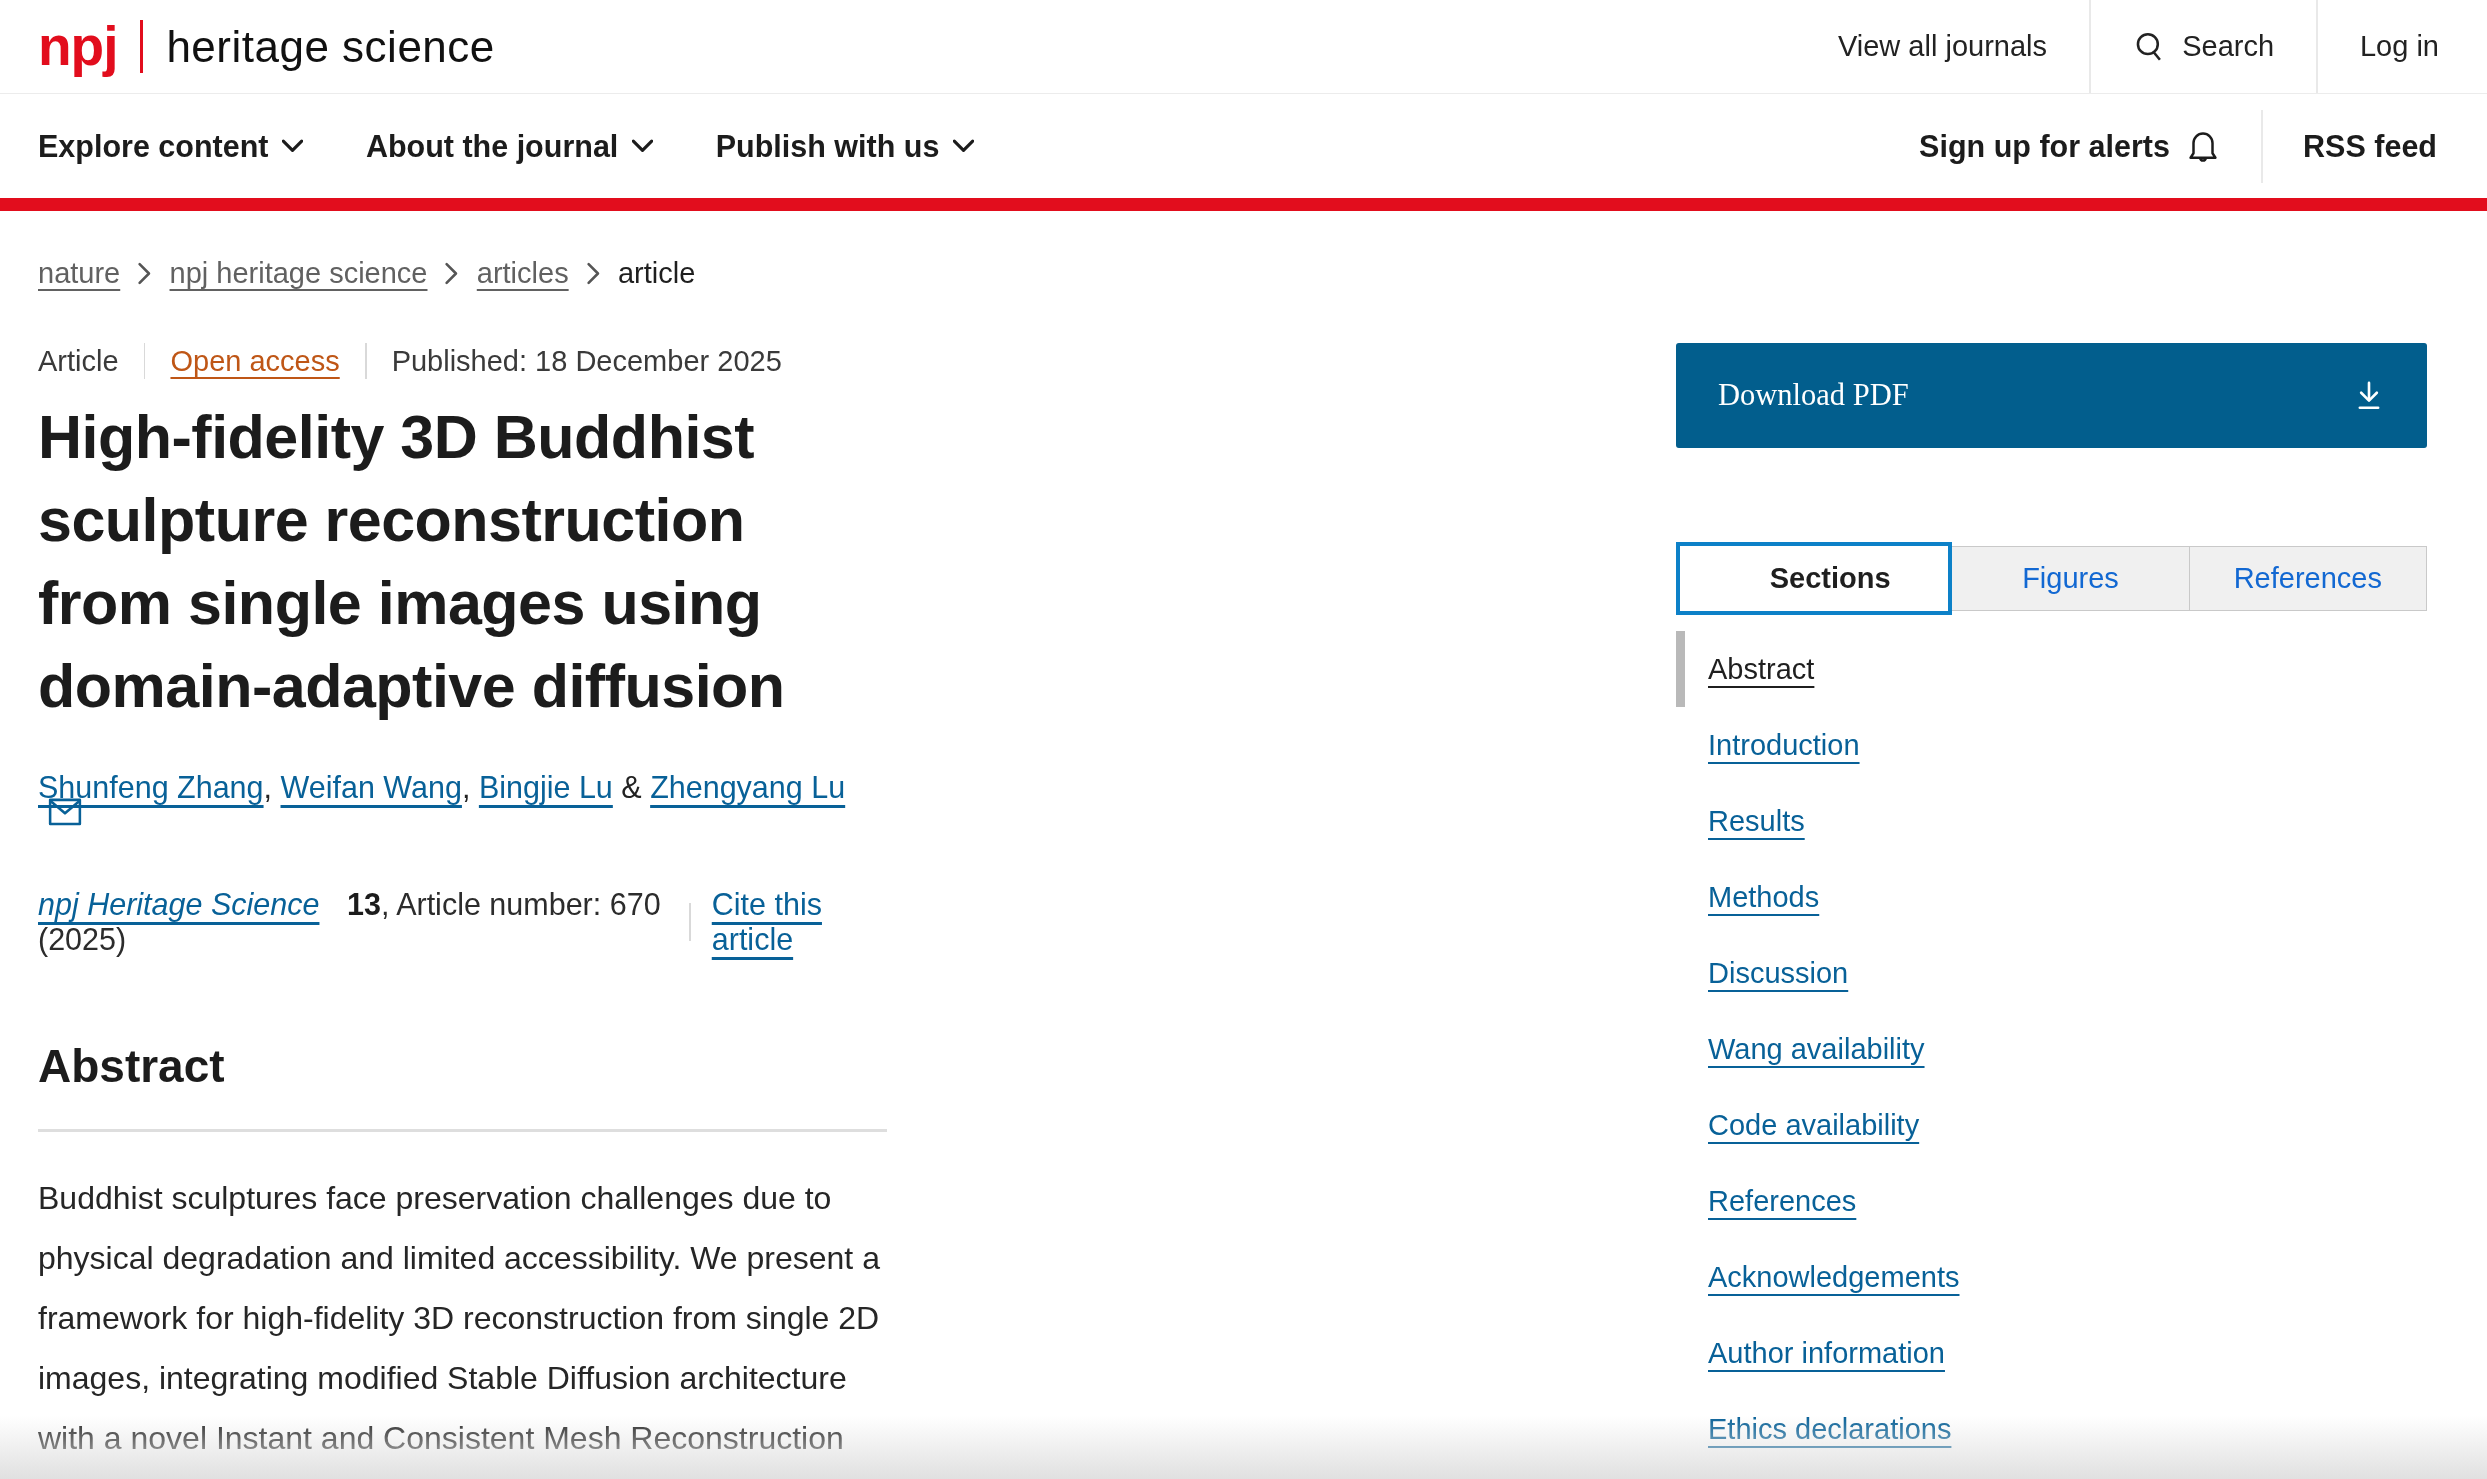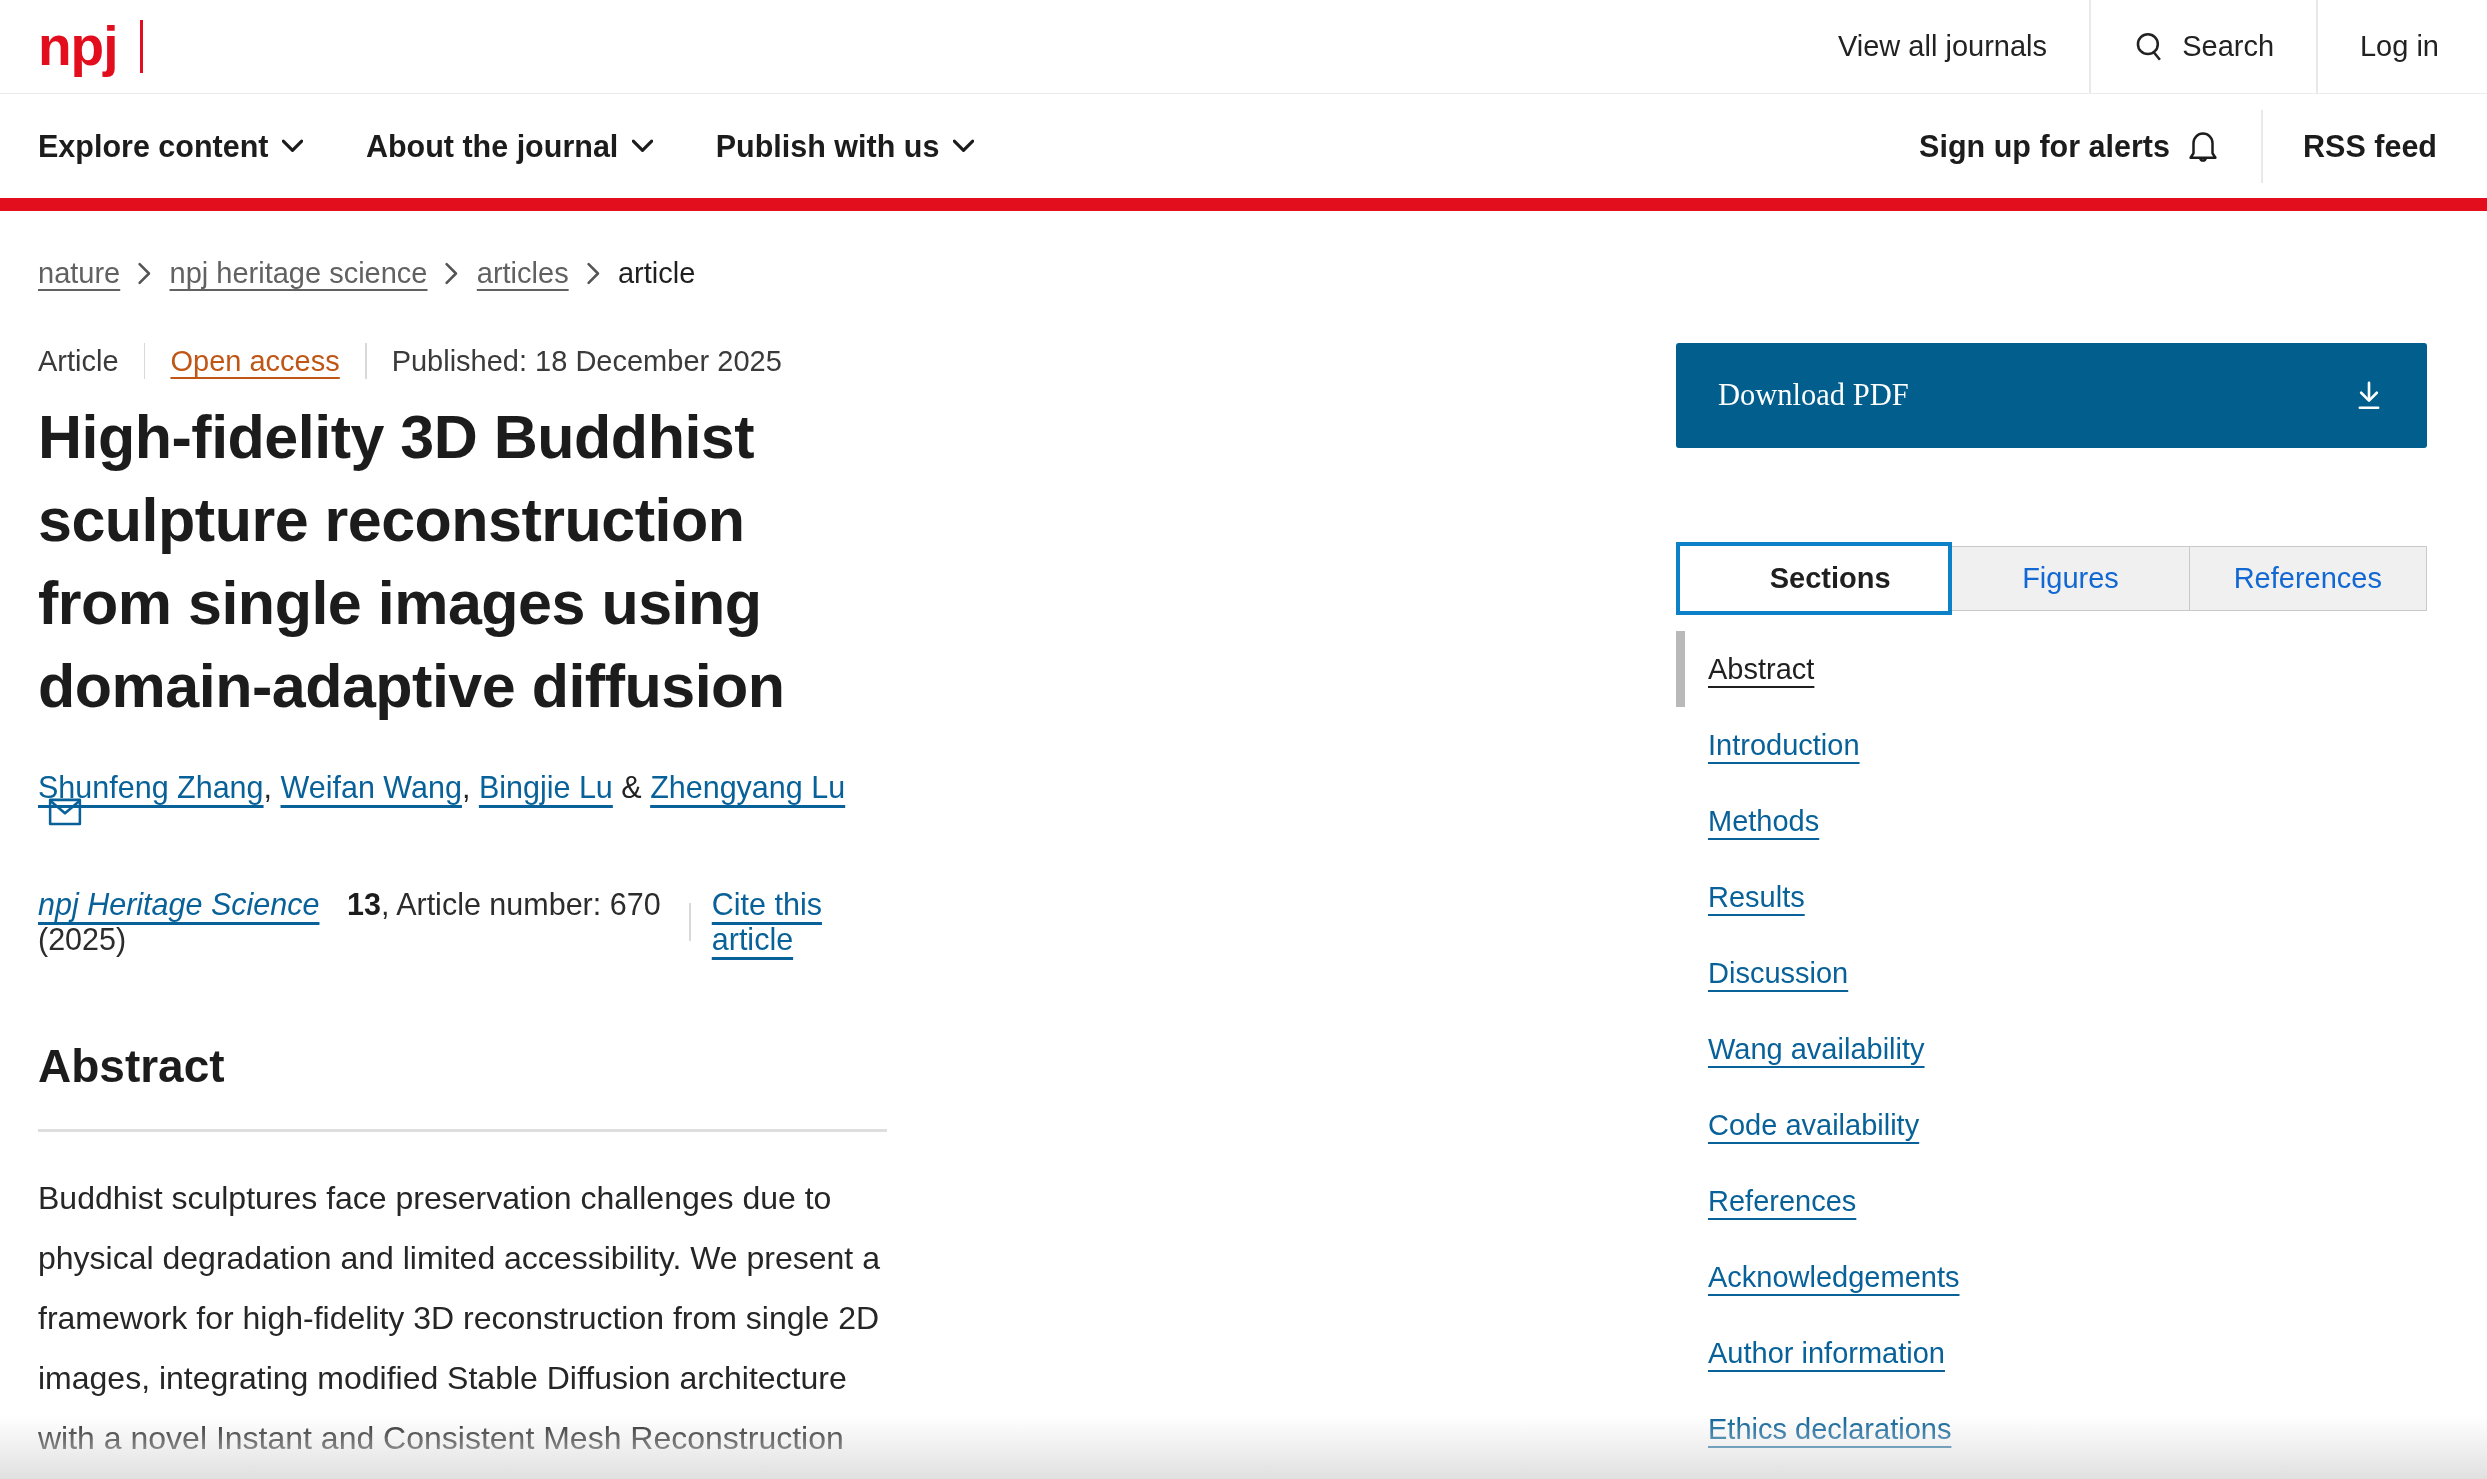--- a/index.html
+++ b/index.html
@@ -103,20 +103,21 @@
   svg{display:block;}
 </style>
 </head>
 <body>
 
 <header>
   <div class="hrow1">
     <div class="logo">
       <span class="logo-npj">npj</span>
       <span class="logo-sep"></span>
+      <span class="logo-title">heritage science</span>
     </div>
     <div class="hrow1-right">
       <a class="hlink">View all journals</a>
       <span class="vdiv"></span>
       <a class="hlink">
         <span>
           <svg width="34" height="34" viewBox="0 0 24 24" fill="none" stroke="#222" stroke-width="1.8">
             <circle cx="10.5" cy="10" r="7"></circle>
             <line x1="14.5" y1="15.5" x2="19" y2="21"></line>
           </svg>
@@ -287,25 +288,25 @@
 
         <li class="section-item active">
           <a>Abstract</a>
         </li>
 
         <li class="section-item">
           <a>Introduction</a>
         </li>
 
         <li class="section-item">
+          <a>Results</a>
+        </li>
+
+        <li class="section-item">
           <a>Methods</a>
-        </li>
-
-        <li class="section-item">
-          <a>Results</a>
         </li>
 
         <li class="section-item">
           <a>Discussion</a>
         </li>
 
         <li class="section-item">
           <a>Wang availability</a>
         </li>
 

